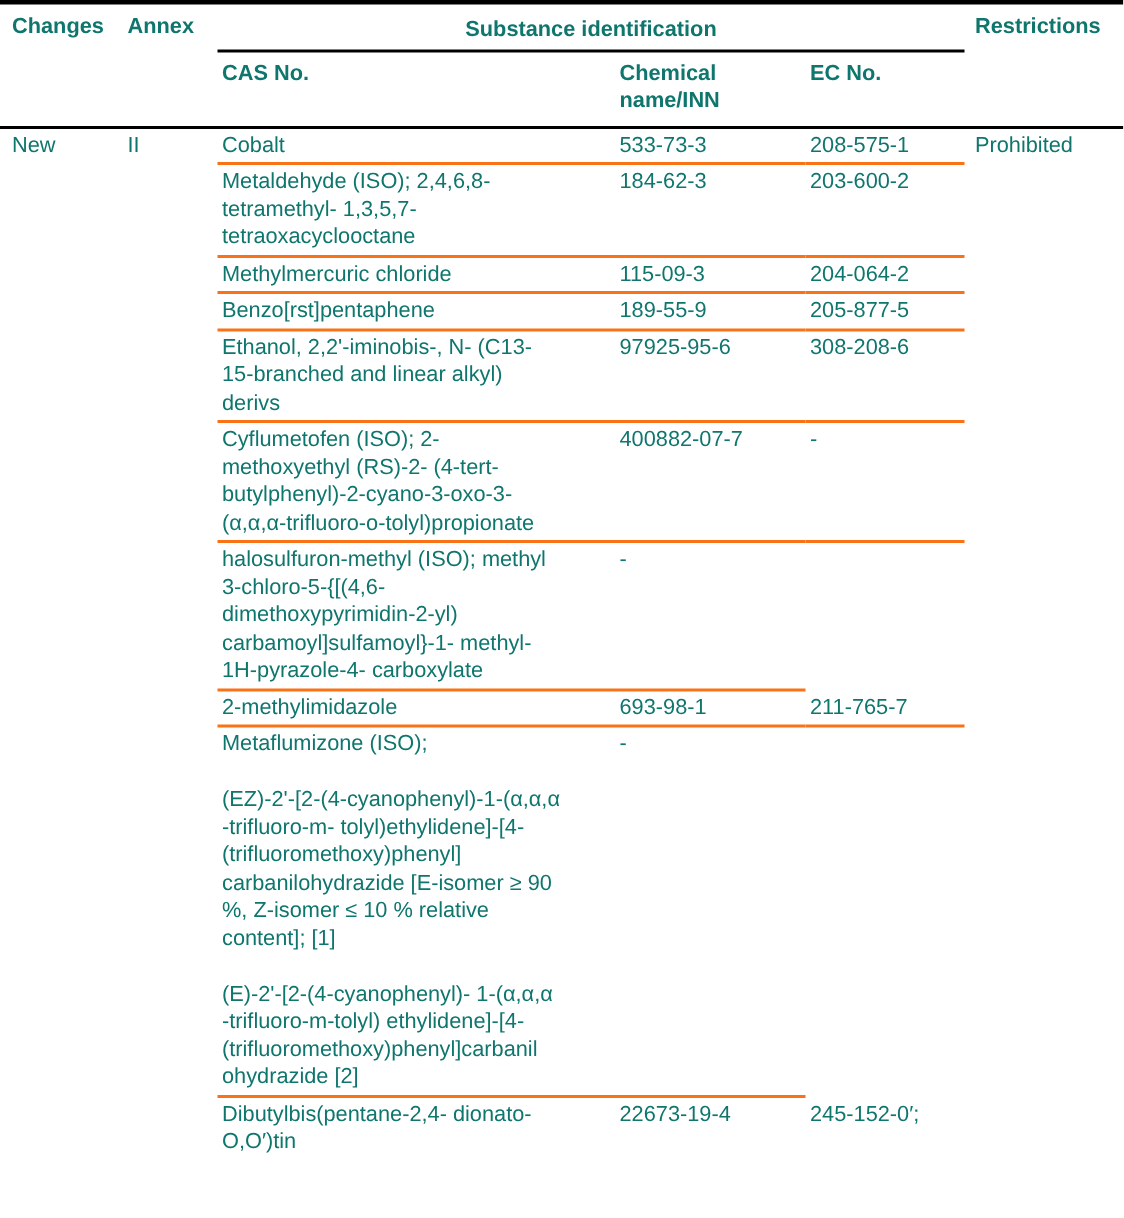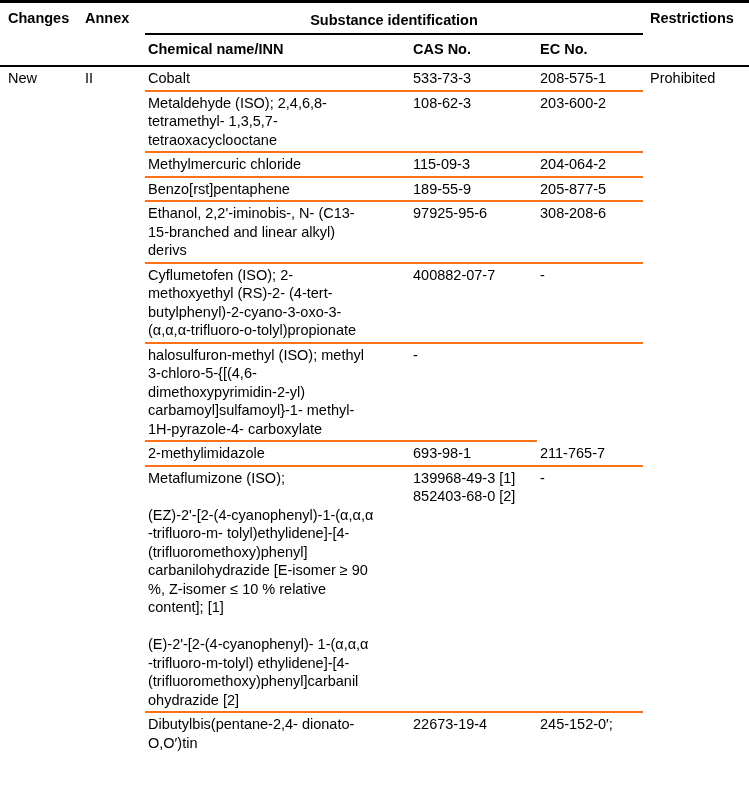--- a/index.html
+++ b/index.html
@@ -7,21 +7,21 @@
     padding: 0;
     background: #ffffff;
   }
   .page {
     position: relative;
     width: 749px;
     height: 812px;
     overflow: hidden;
     background: #ffffff;
     font-family: "Liberation Sans", sans-serif;
-    color: #000000;
+    color: #0f766e;
     font-size: 14.5px;
     line-height: 18.5px;
   }
   .grid-row {
     display: grid;
     grid-template-columns: 77px 68px 265px 127px 106px 106px;
   }
   .thead {
     border-top: 3px solid #000000;
     border-bottom: 2px solid #000000;
@@ -66,43 +66,43 @@
   <div class="thead">
     <div class="grid-row">
       <div class="h1-cell pad-l8">Changes</div>
       <div class="h1-cell pad-l8">Annex</div>
       <div class="substance-span">Substance identification</div>
       <div class="h1-cell pad-l7">Restrictions</div>
     </div>
     <div class="grid-row">
       <div class="h2-cell"></div>
       <div class="h2-cell"></div>
+      <div class="h2-cell pad-l3">CAS No.</div>
       <div class="h2-cell pad-l3">Chemical name/INN</div>
-      <div class="h2-cell pad-l3">CAS No.</div>
       <div class="h2-cell pad-l3">EC No.</div>
       <div class="h2-cell"></div>
     </div>
   </div>
 
   <div id="tbody">
       <div class="grid-row body-row">
         <div class="cell pad-l8">New</div>
         <div class="cell pad-l8">II</div>
         <div class="cell pad-l3 sub-cell">Cobalt</div>
         <div class="cell pad-l3 sub-cell">533-73-3</div>
         <div class="cell pad-l3 sub-cell">208-575-1</div>
         <div class="cell pad-l7">Prohibited</div>
       </div>
       <div class="grid-row body-row">
         <div class="cell pad-l8"></div>
         <div class="cell pad-l8"></div>
         <div class="cell pad-l3 sub-cell">Metaldehyde (ISO); 2,4,6,8-
 tetramethyl- 1,3,5,7-
 tetraoxacyclooctane</div>
-        <div class="cell pad-l3 sub-cell">108-62-3</div>
+        <div class="cell pad-l3 sub-cell">184-62-3</div>
         <div class="cell pad-l3 sub-cell">203-600-2</div>
         <div class="cell pad-l7"></div>
       </div>
       <div class="grid-row body-row">
         <div class="cell pad-l8"></div>
         <div class="cell pad-l8"></div>
         <div class="cell pad-l3 sub-cell">Methylmercuric chloride</div>
         <div class="cell pad-l3 sub-cell">115-09-3</div>
         <div class="cell pad-l3 sub-cell">204-064-2</div>
         <div class="cell pad-l7"></div>
@@ -164,22 +164,20 @@
 -trifluoro-m- tolyl)ethylidene]-[4-
 (trifluoromethoxy)phenyl]
 carbanilohydrazide [E-isomer ≥ 90
 %, Z-isomer ≤ 10 % relative
 content]; [1]
 
 (E)-2'-[2-(4-cyanophenyl)- 1-(α,α,α
 -trifluoro-m-tolyl) ethylidene]-[4-
 (trifluoromethoxy)phenyl]carbanil
 ohydrazide [2]</div>
-        <div class="cell pad-l3 sub-cell">139968-49-3 [1]
-852403-68-0 [2]</div>
         <div class="cell pad-l3 sub-cell">-</div>
         <div class="cell pad-l7"></div>
       </div>
       <div class="grid-row body-row last">
         <div class="cell pad-l8"></div>
         <div class="cell pad-l8"></div>
         <div class="cell pad-l3 sub-cell">Dibutylbis(pentane-2,4- dionato-
 O,O′)tin</div>
         <div class="cell pad-l3 sub-cell">22673-19-4</div>
         <div class="cell pad-l3 sub-cell">245-152-0′;</div>

